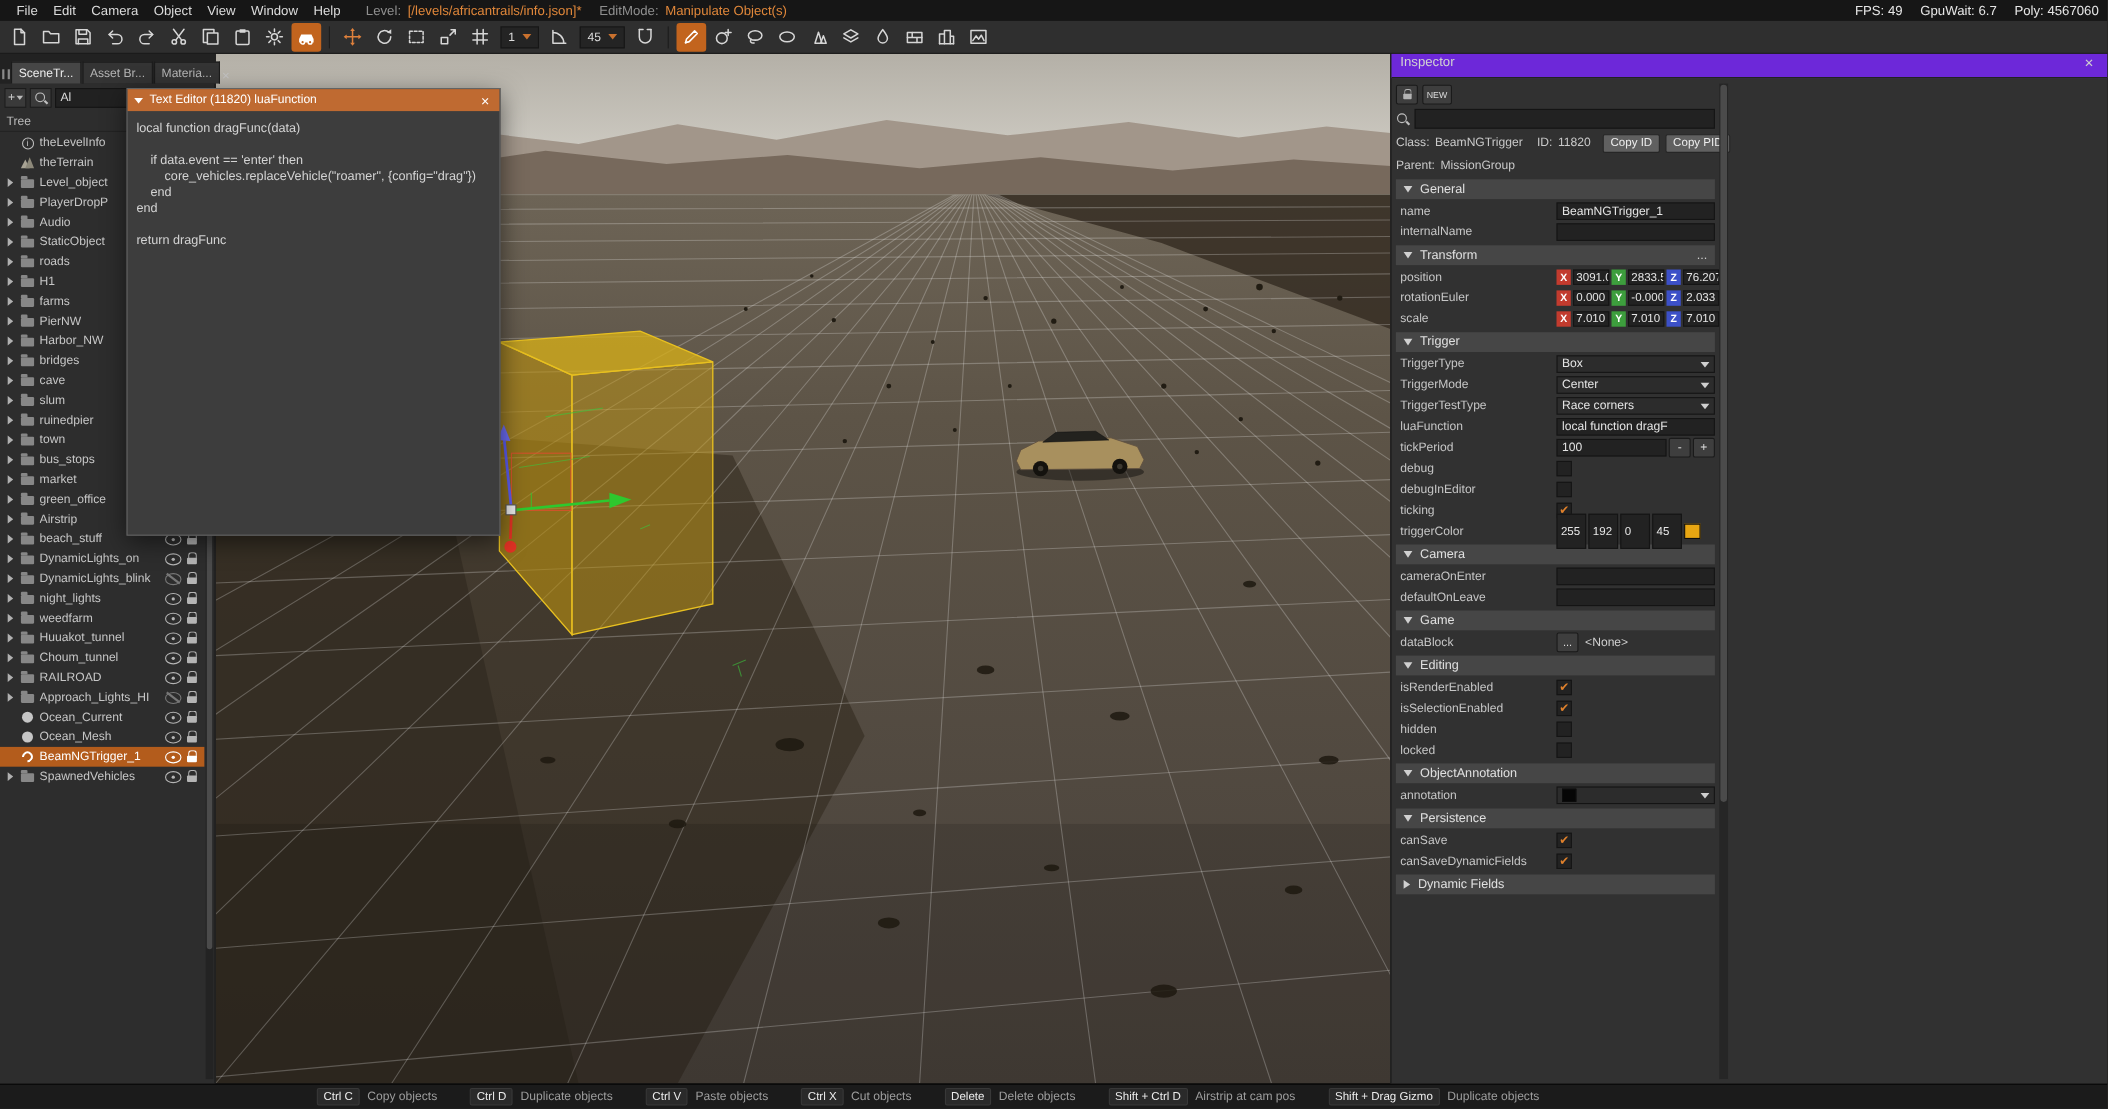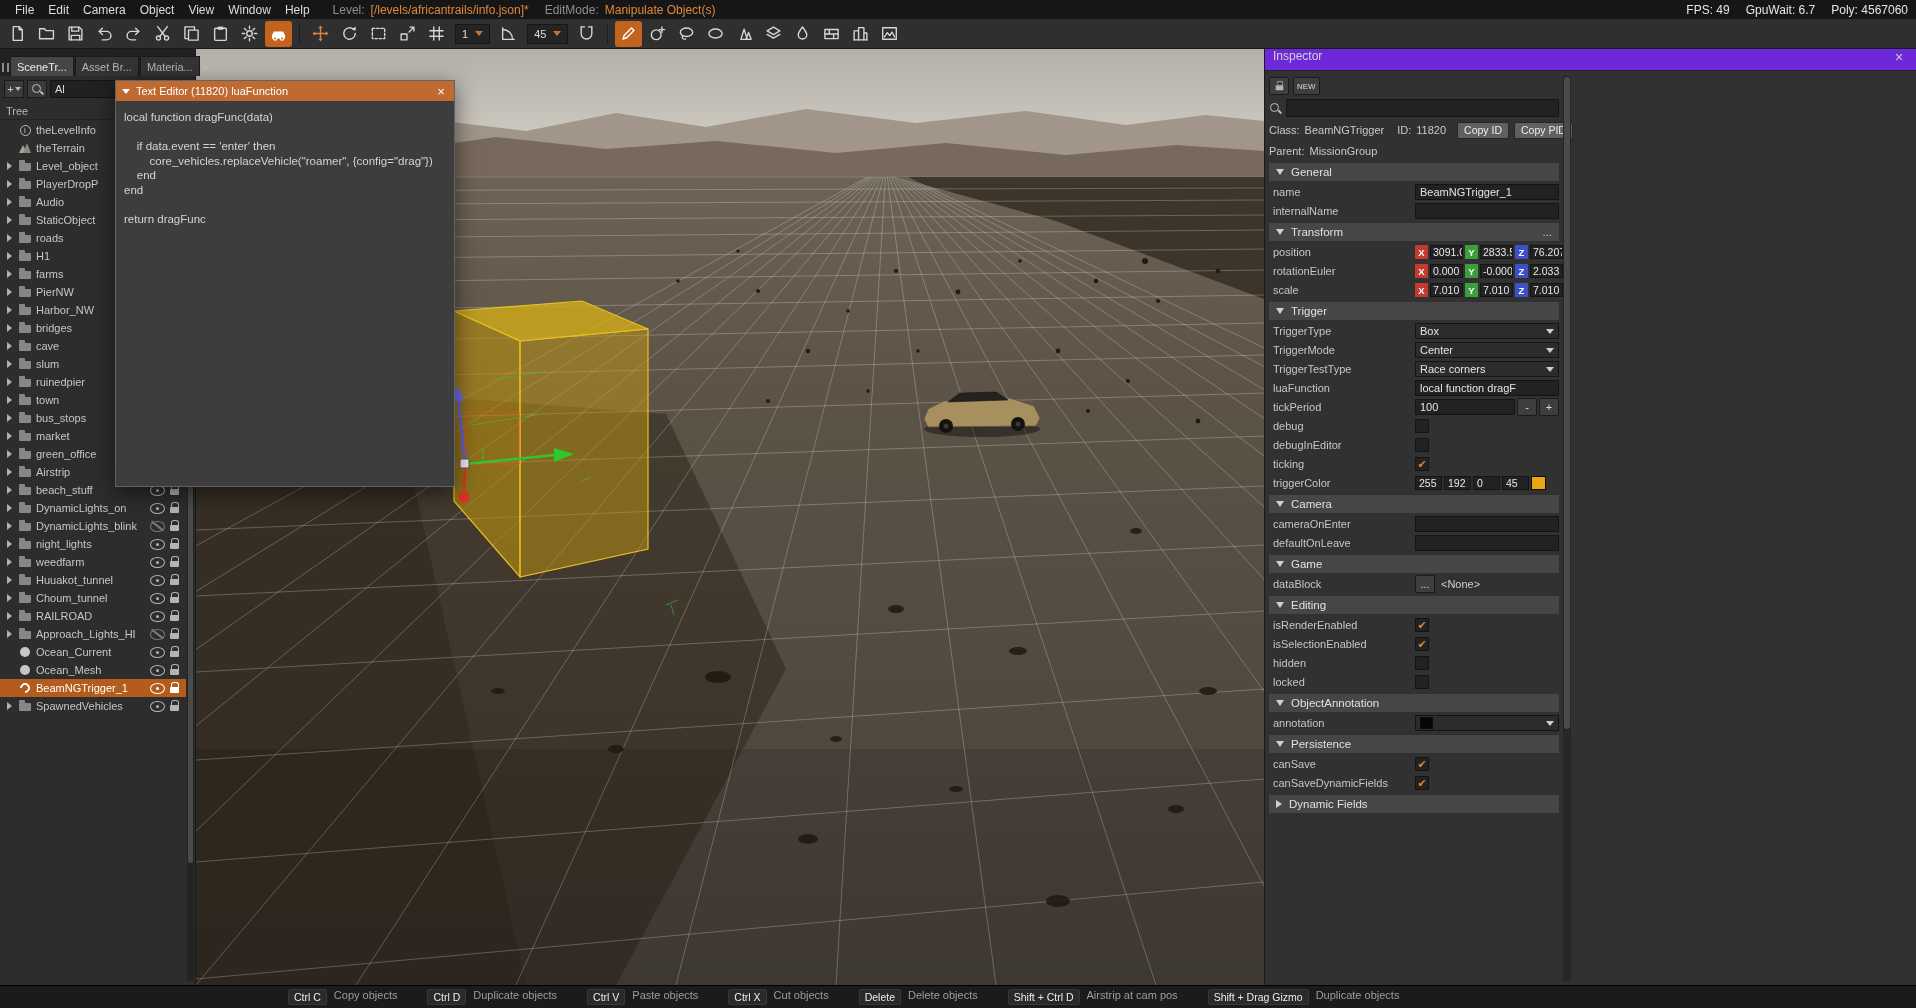--- a/index.html
+++ b/index.html
@@ -109,32 +109,32 @@
 .psec .more{margin-left:auto;color:#cfcfcf}
 .prow{display:flex;align-items:center;height:18px;margin-bottom:1px}
 .plabel{width:146px;font-size:11px;color:#c6c6c6;padding-left:4px;flex:0 0 auto;white-space:nowrap;overflow:hidden}
 .pval{flex:1;display:flex;align-items:center;gap:2px;min-width:0}
 .tinput{flex:1;height:16px;background:#222;border:1px solid #141414;color:#e4e4e4;font-size:11px;display:flex;align-items:center;padding:0 4px;overflow:hidden;white-space:nowrap}
 .dropdown{flex:1;height:16px;background:#2c2c2c;border:1px solid #141414;color:#e4e4e4;font-size:11px;display:flex;align-items:center;gap:4px;padding:0 4px}
 .dropdown .caret{margin-left:auto;border-top-color:#cfcfcf}
 .axis{width:13px;height:14px;font-size:9.5px;color:#fff;display:flex;align-items:center;justify-content:center;flex:0 0 auto;font-weight:bold}
 .ax-x{background:#c23b2e}.ax-y{background:#3d9e3d}.ax-z{background:#3c50c8}
 .vec{width:33px;height:14px;background:#222;border:1px solid #141414;color:#e6e6e6;font-size:10.5px;display:flex;align-items:center;padding:0 2px;overflow:hidden;flex:0 0 auto}
-.num{width:27px;height:14px;background:#222;border:1px solid #141414;color:#e6e6e6;font-size:10.5px;display:flex;align-items:center;padding:0 3px;flex:0 0 auto}
+.num{width:27px;height:32px;background:#222;border:1px solid #141414;color:#e6e6e6;font-size:10.5px;display:flex;align-items:center;padding:0 3px;flex:0 0 auto}
 .chk{width:14px;height:14px;background:#222;border:1px solid #141414;display:flex;align-items:center;justify-content:center;flex:0 0 auto}
 .chk.on::after{content:"✔";color:#e0812c;font-size:11px;line-height:1}
 .swatch{width:15px;height:14px;border:1px solid #0d0d0d;flex:0 0 auto}
 .sw-orange{background:#e8a612}.sw-black{background:#060606}
 .none-val{font-size:11px;color:#d0d0d0;margin-left:4px}
 .iscroll{position:absolute;left:298px;top:27px;bottom:4px;width:8px;background:#262626}
 .ithumb{position:absolute;left:1px;right:1px;top:1px;height:72%;background:#4b4b4b;border-radius:3px}
 
 
 .statusbar{position:absolute;left:0;bottom:0;width:1916px;height:23px;background:#1b1b1b;border-top:1px solid #000;display:flex;align-items:center;gap:30px;padding-left:288px;font-size:11px;white-space:nowrap}
-.hint{display:flex;align-items:flex-start;gap:7px}
+.hint{display:flex;align-items:center;gap:7px}
 .keys{color:#ececec;background:#2a2a2a;border:1px solid #383838;border-radius:2px;padding:1px 5px;font-size:10.5px}
 .desc{color:#9d9d9d}
 </style>
 </head>
 <body>
 
 <div class="app">
 
   <div class="menubar">
     <span class="mi">File</span>

